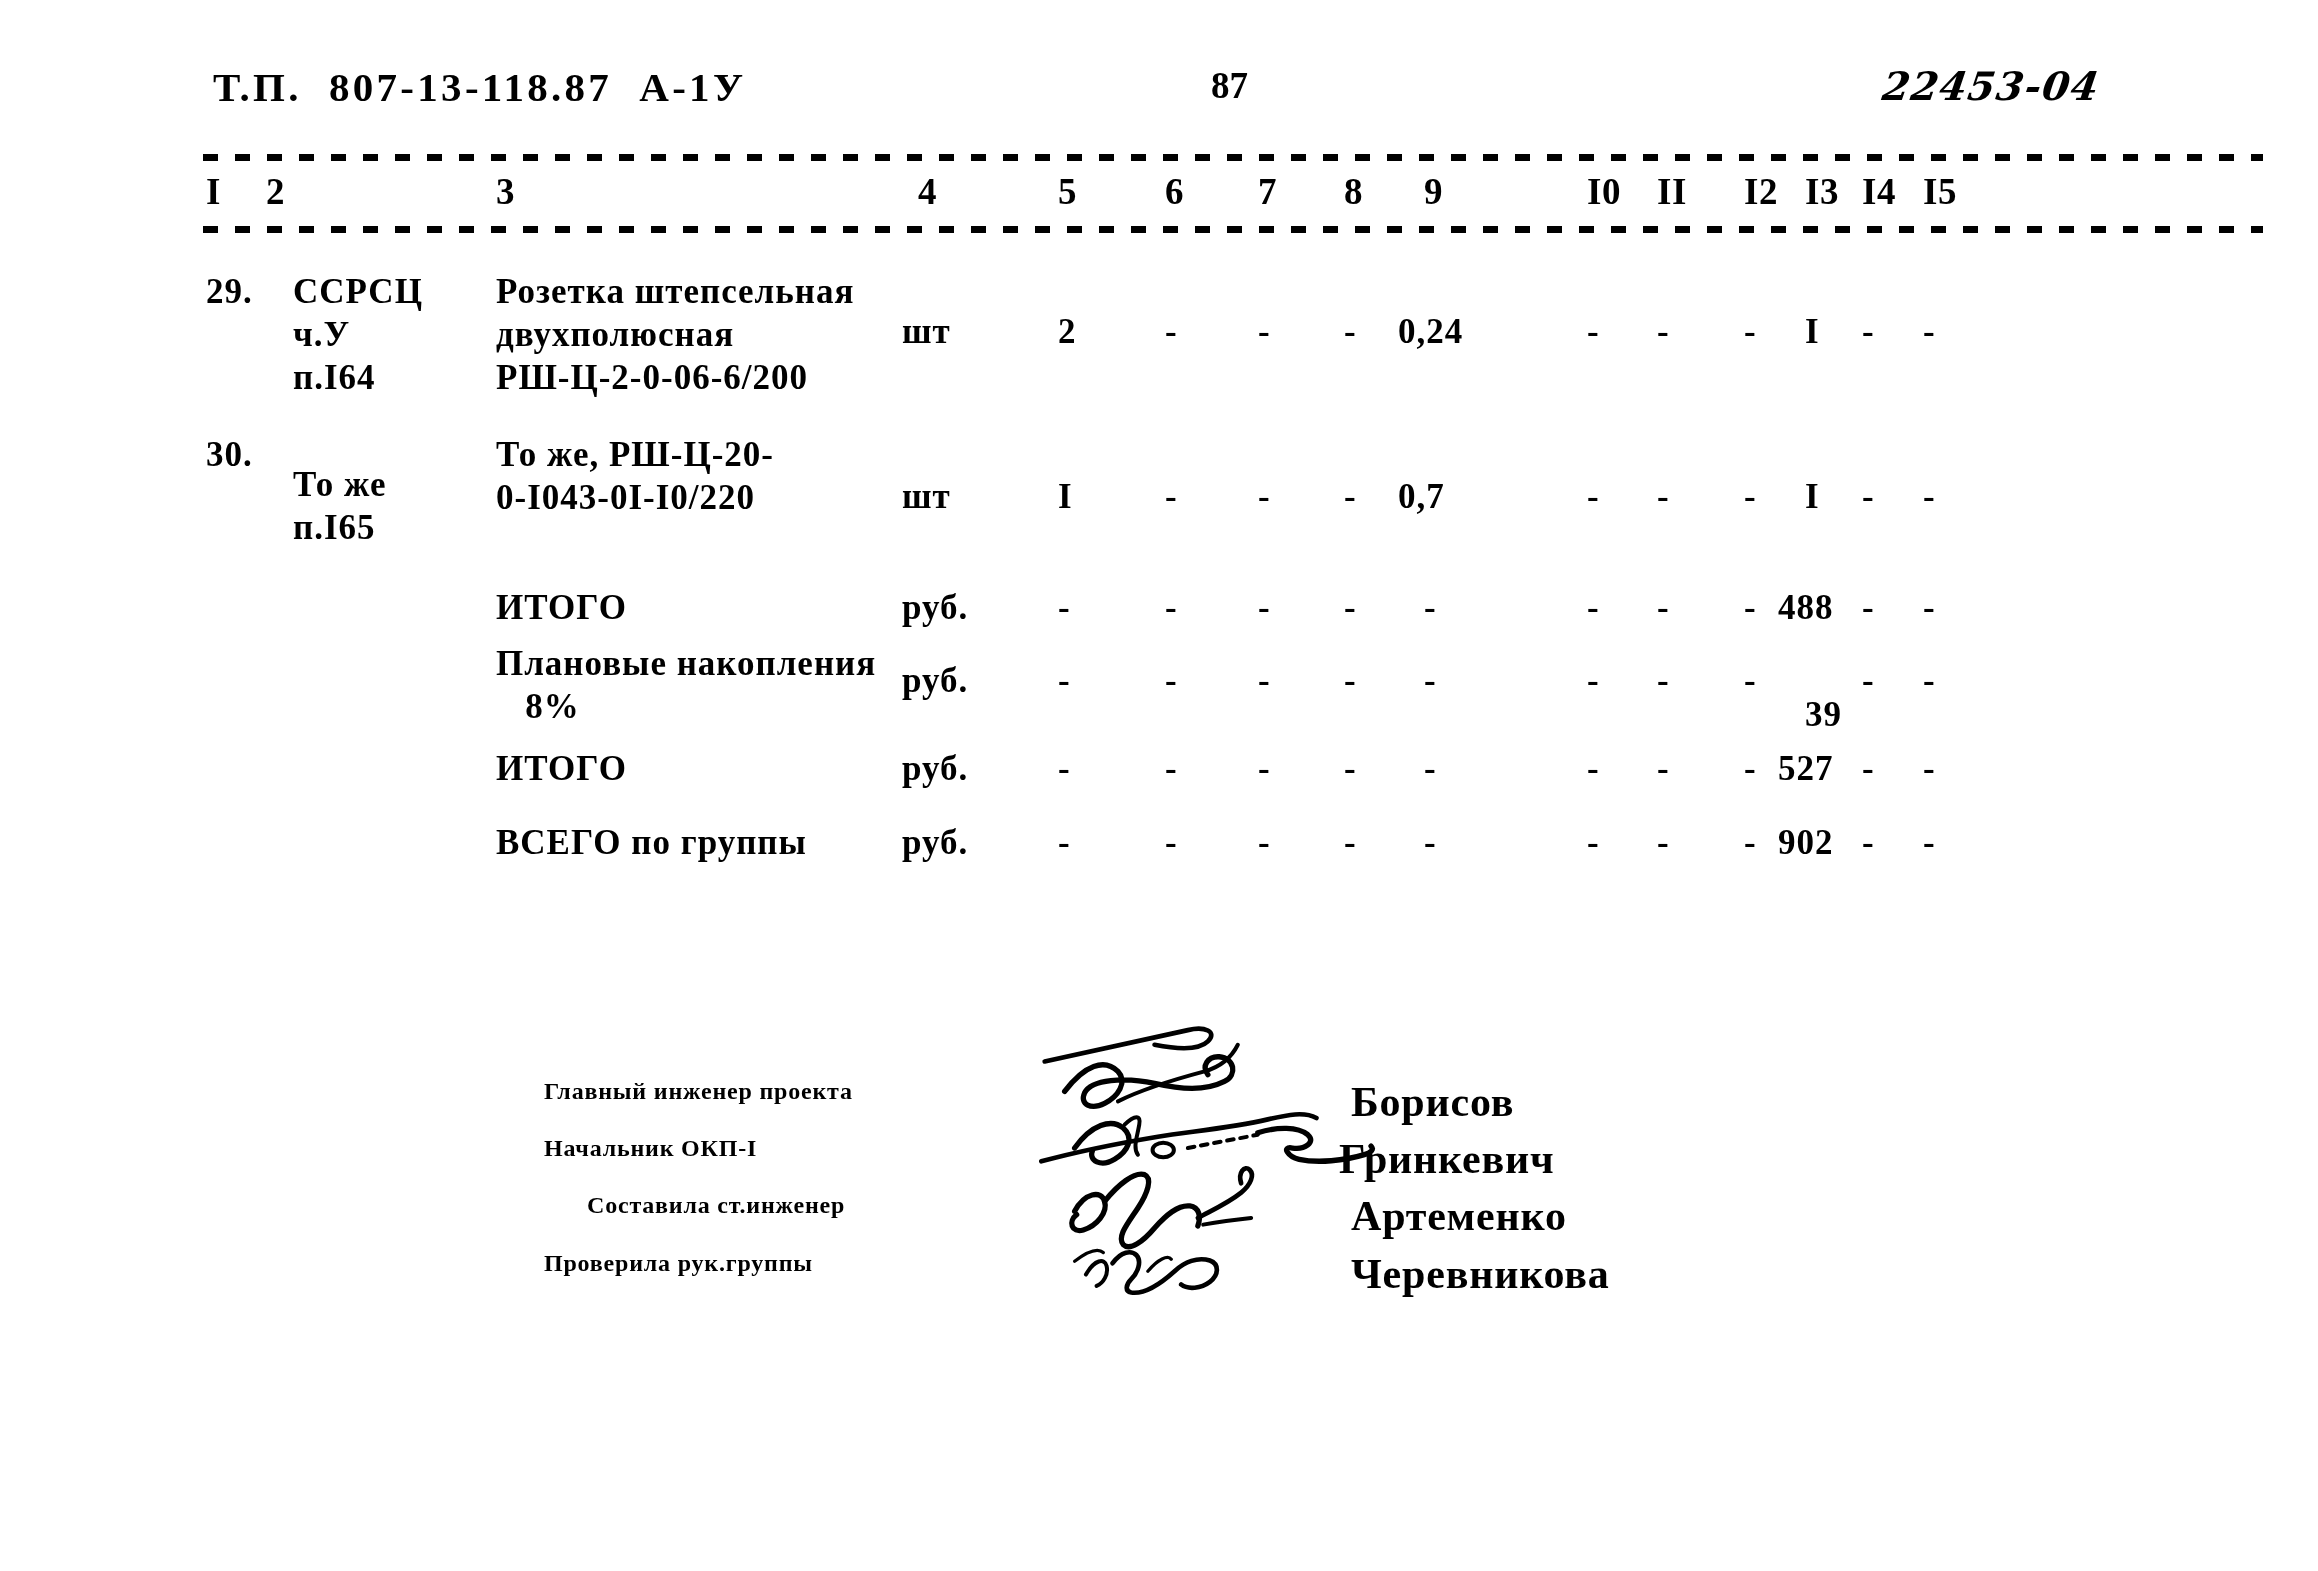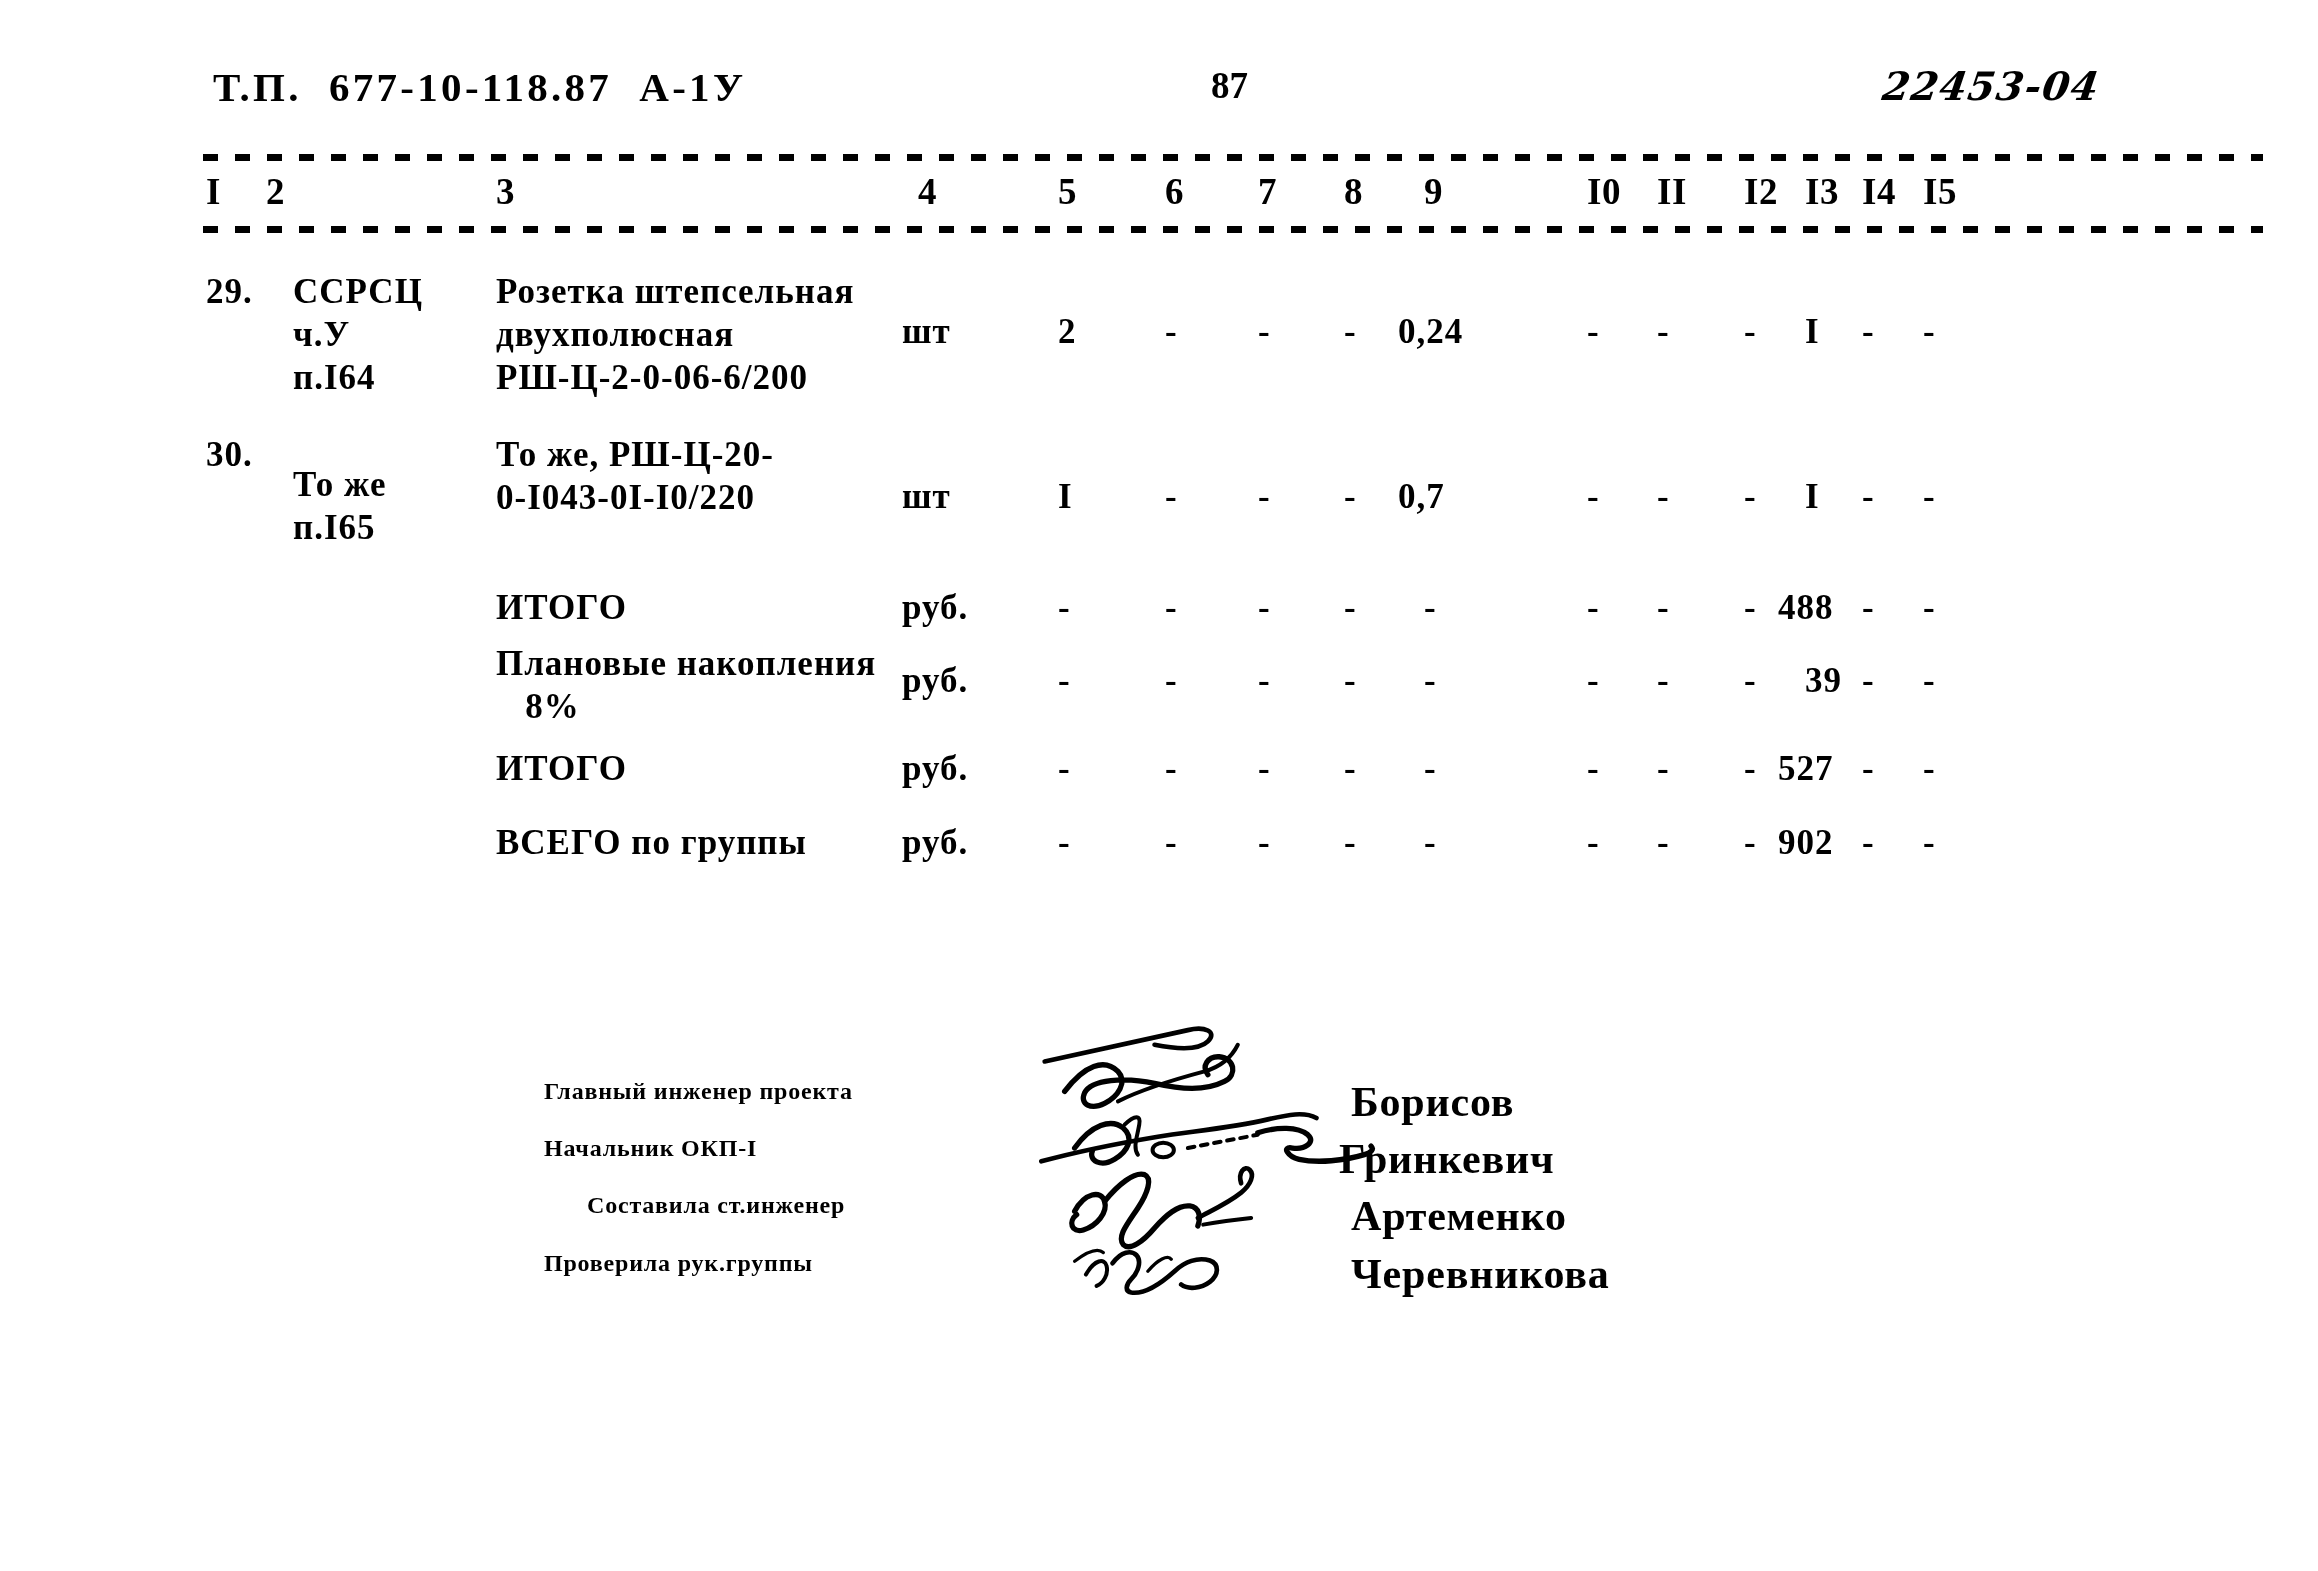--- a/index.html
+++ b/index.html
@@ -114,21 +114,21 @@
     top: 1018px;
     width: 373px;
     height: 280px;
     pointer-events: none;
   }
 </style>
 </head>
 <body>
 
 <div id="doc-header">
-  <div class="hdr-code">Т.П.  677-10-118.87  А-1У</div>
+  <div class="hdr-code">Т.П.  807-13-118.87  А-1У</div>
   <div class="hdr-page">87</div>
   <div class="hdr-stamp">22453-04</div>
 </div>
 
 <div id="rule-top" class="dash-rule"></div>
 <div id="rule-bottom" class="dash-rule"></div>
 
 <div id="column-headers">
     <div class="colnum" style="left: 206px;">I</div>
     <div class="colnum" style="left: 266px;">2</div>
@@ -201,21 +201,21 @@
    8%</div>
     <div class="cell unit" style="left: 902px; top: 659px;">руб.</div>
     <div class="cell dash" style="left: 1058px; top: 659px;">-</div>
     <div class="cell dash" style="left: 1165px; top: 659px;">-</div>
     <div class="cell dash" style="left: 1258px; top: 659px;">-</div>
     <div class="cell dash" style="left: 1344px; top: 659px;">-</div>
     <div class="cell dash" style="left: 1424px; top: 659px;">-</div>
     <div class="cell dash" style="left: 1587px; top: 659px;">-</div>
     <div class="cell dash" style="left: 1657px; top: 659px;">-</div>
     <div class="cell dash" style="left: 1744px; top: 659px;">-</div>
-    <div class="cell val" style="left: 1805px; top: 659px;">39</div>
+    <div class="cell val" style="left: 1805px; top: 693px;">39</div>
     <div class="cell dash" style="left: 1862px; top: 659px;">-</div>
     <div class="cell dash" style="left: 1923px; top: 659px;">-</div>
     <div class="cell desc" style="left: 496px; top: 747px;">ИТОГО</div>
     <div class="cell unit" style="left: 902px; top: 747px;">руб.</div>
     <div class="cell dash" style="left: 1058px; top: 747px;">-</div>
     <div class="cell dash" style="left: 1165px; top: 747px;">-</div>
     <div class="cell dash" style="left: 1258px; top: 747px;">-</div>
     <div class="cell dash" style="left: 1344px; top: 747px;">-</div>
     <div class="cell dash" style="left: 1424px; top: 747px;">-</div>
     <div class="cell dash" style="left: 1587px; top: 747px;">-</div>

